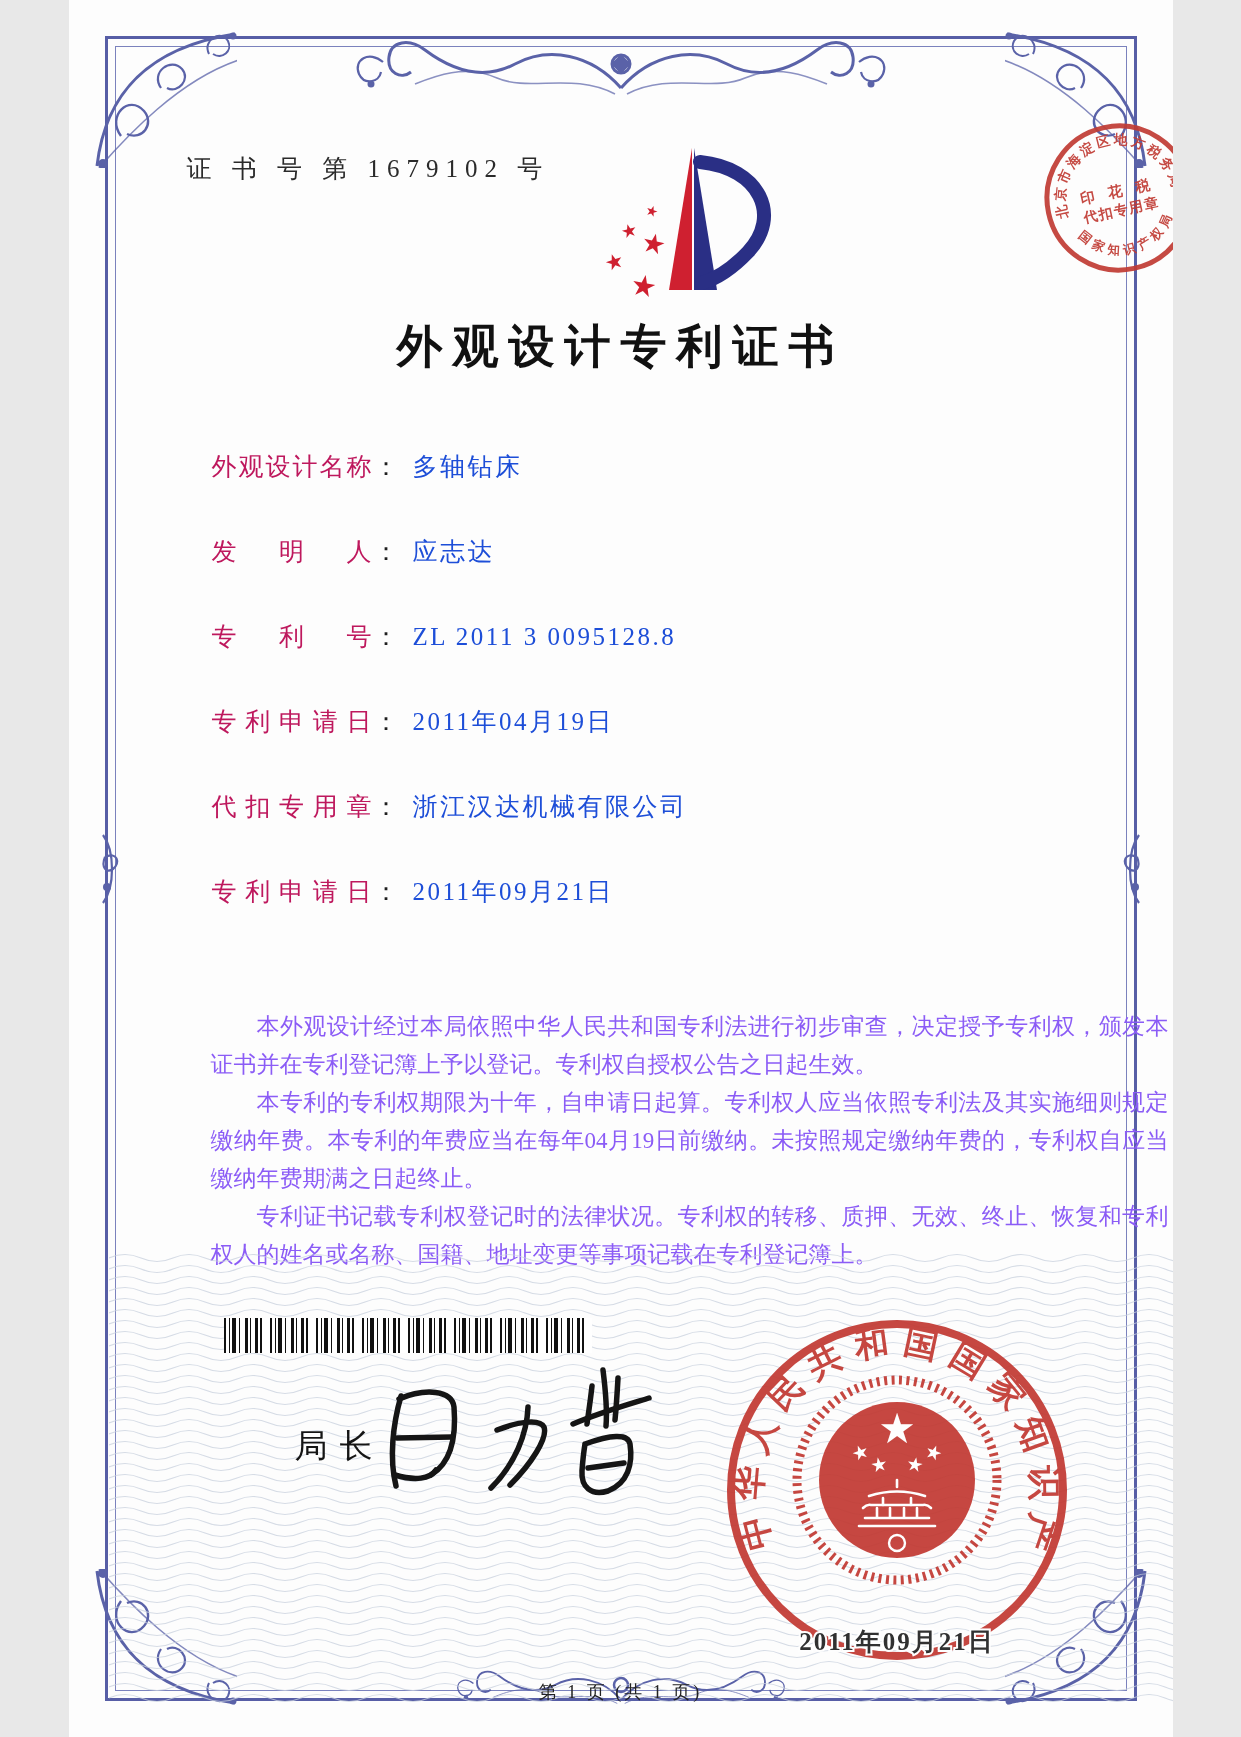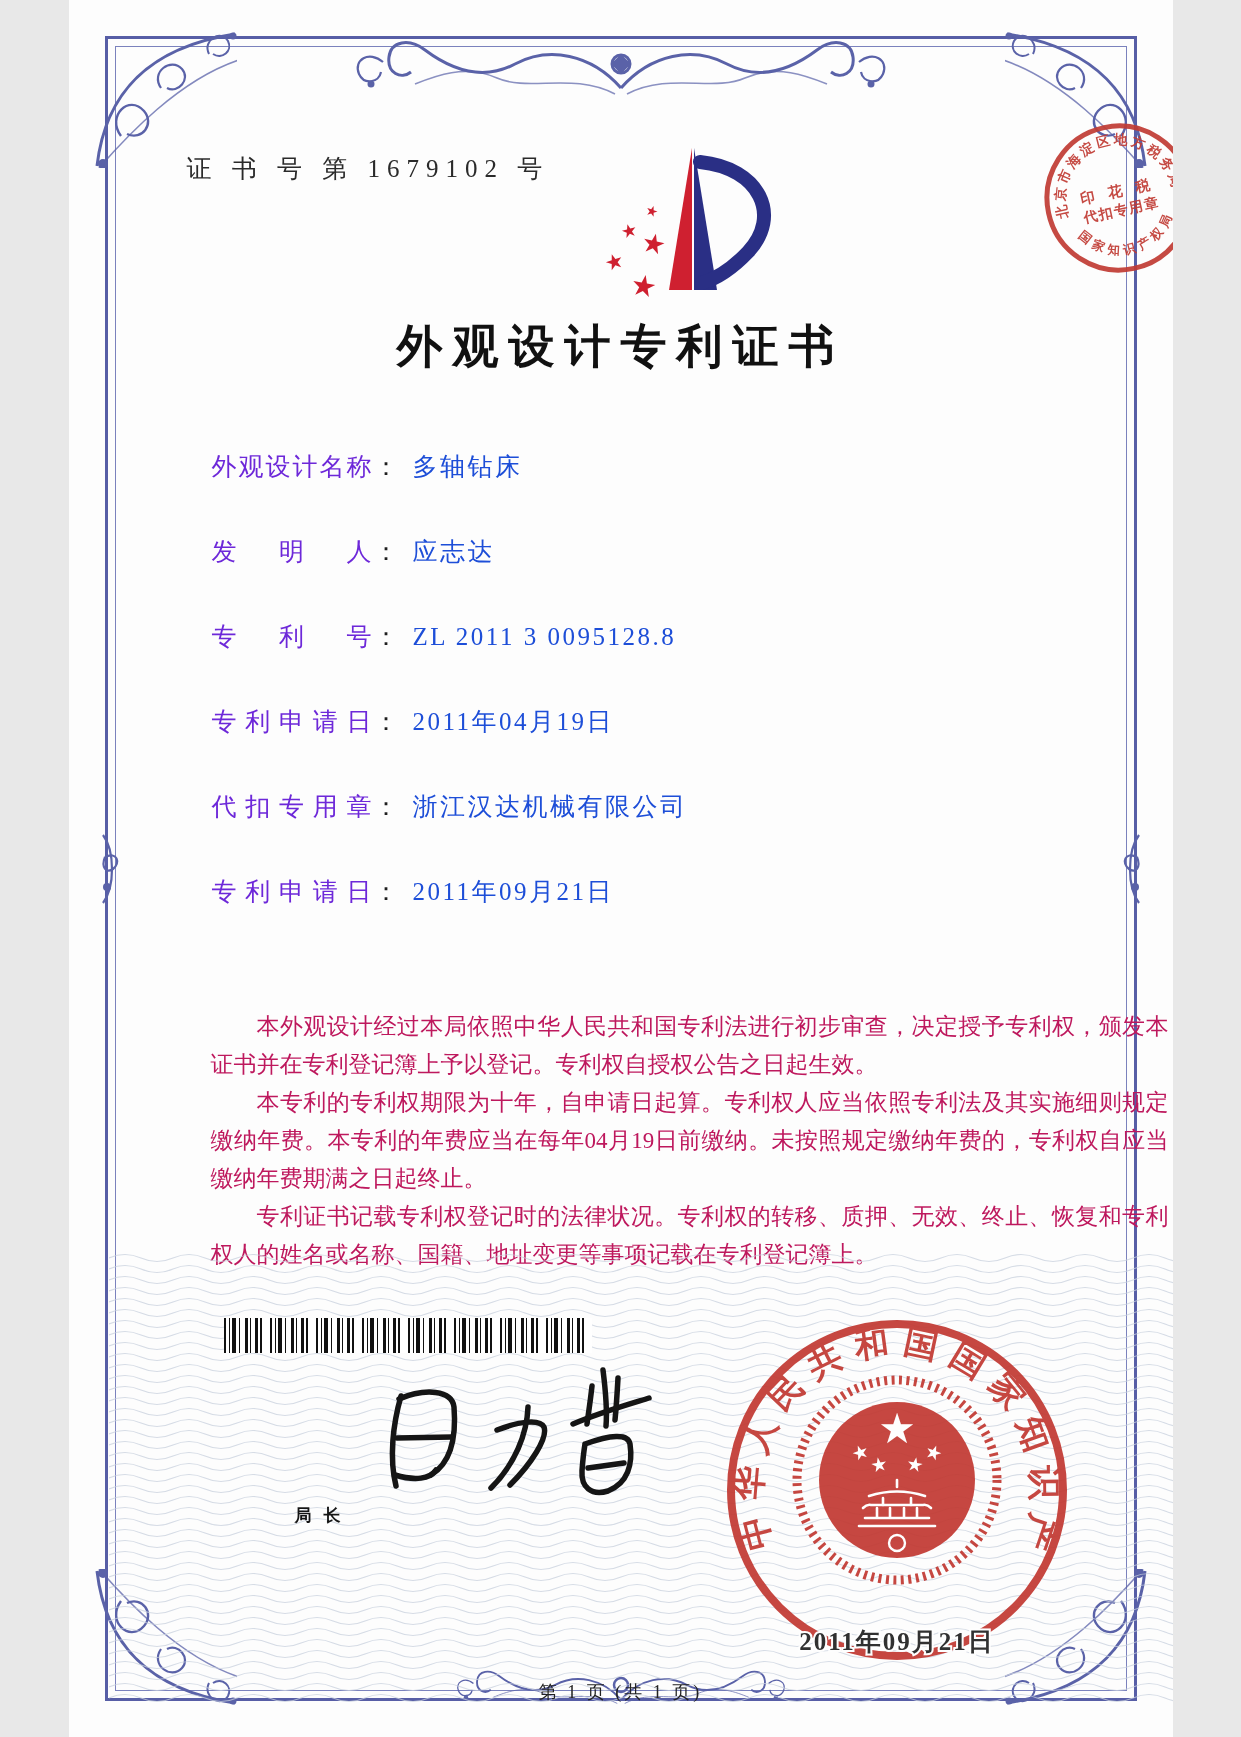--- a/index.html
+++ b/index.html
@@ -23,39 +23,39 @@
   
   .cert-no{position:absolute;left:118px;top:152px;font-size:25px;letter-spacing:7px;color:#2a2a2a;}
   .logo{position:absolute;left:505px;top:138px;}
   .tax-stamp{position:absolute;left:958px;top:106px;opacity:.92;}
   .title{position:absolute;left:0;right:0;top:316px;text-align:center;
          font-size:46px;font-weight:bold;letter-spacing:10px;color:#111;}
 
   
   .fields{position:absolute;left:143px;top:450px;width:960px;}
   .frow{display:flex;align-items:baseline;font-size:25px;margin-bottom:57px;height:28px;}
-  .flabel{display:inline-block;width:160px;text-align:justify;text-align-last:justify;color:#6d28d9;}
+  .flabel{display:inline-block;width:160px;text-align:justify;text-align-last:justify;color:#be185d;}
   .fcolon{margin:0 14px 0 2px;}
   .fvalue{letter-spacing:2.5px;color:#1d4ed8;}
 
   
   .body-text{position:absolute;left:142px;top:1008px;width:958px;
-             font-size:23px;line-height:38px;text-align:justify;color:#be185d;}
+             font-size:23px;line-height:38px;text-align:justify;color:#8b5cf6;}
   .body-text p{margin:0;text-indent:2em;}
 
   
   .waves{position:absolute;left:40px;top:1252px;pointer-events:none;opacity:.75;}
   .barcode{position:absolute;left:155px;top:1318px;width:368px;height:35px;background:#fff;}
   .barcode-bars{width:100%;height:100%;
     background:repeating-linear-gradient(90deg,
       #111 0 2px,transparent 2px 5px,#111 5px 6px,transparent 6px 8px,
       #111 8px 12px,transparent 12px 15px,#111 15px 16px,transparent 16px 21px,
       #111 21px 24px,transparent 24px 26px,#111 26px 27px,transparent 27px 31px,
       #111 31px 34px,transparent 34px 36px,#111 36px 38px,transparent 38px 46px);}
-  .director-label{position:absolute;left:226px;top:1504px;font-size:17px;letter-spacing:12px;color:#151515;font-weight:bold;}
+  .director-label{position:absolute;left:226px;top:1424px;font-size:33px;letter-spacing:12px;color:#151515;}
   .signature{position:absolute;left:300px;top:1362px;}
   .seal{position:absolute;left:640px;top:1300px;}
   .footer{position:absolute;left:0;right:0;top:1680px;text-align:center;
           font-size:18px;letter-spacing:3px;color:#222;}
 
   svg text{font-family:"Liberation Serif","DejaVu Serif",serif;}
   svg text.star{font-family:"DejaVu Sans",sans-serif;}
 </style>
 </head>
 <body>

